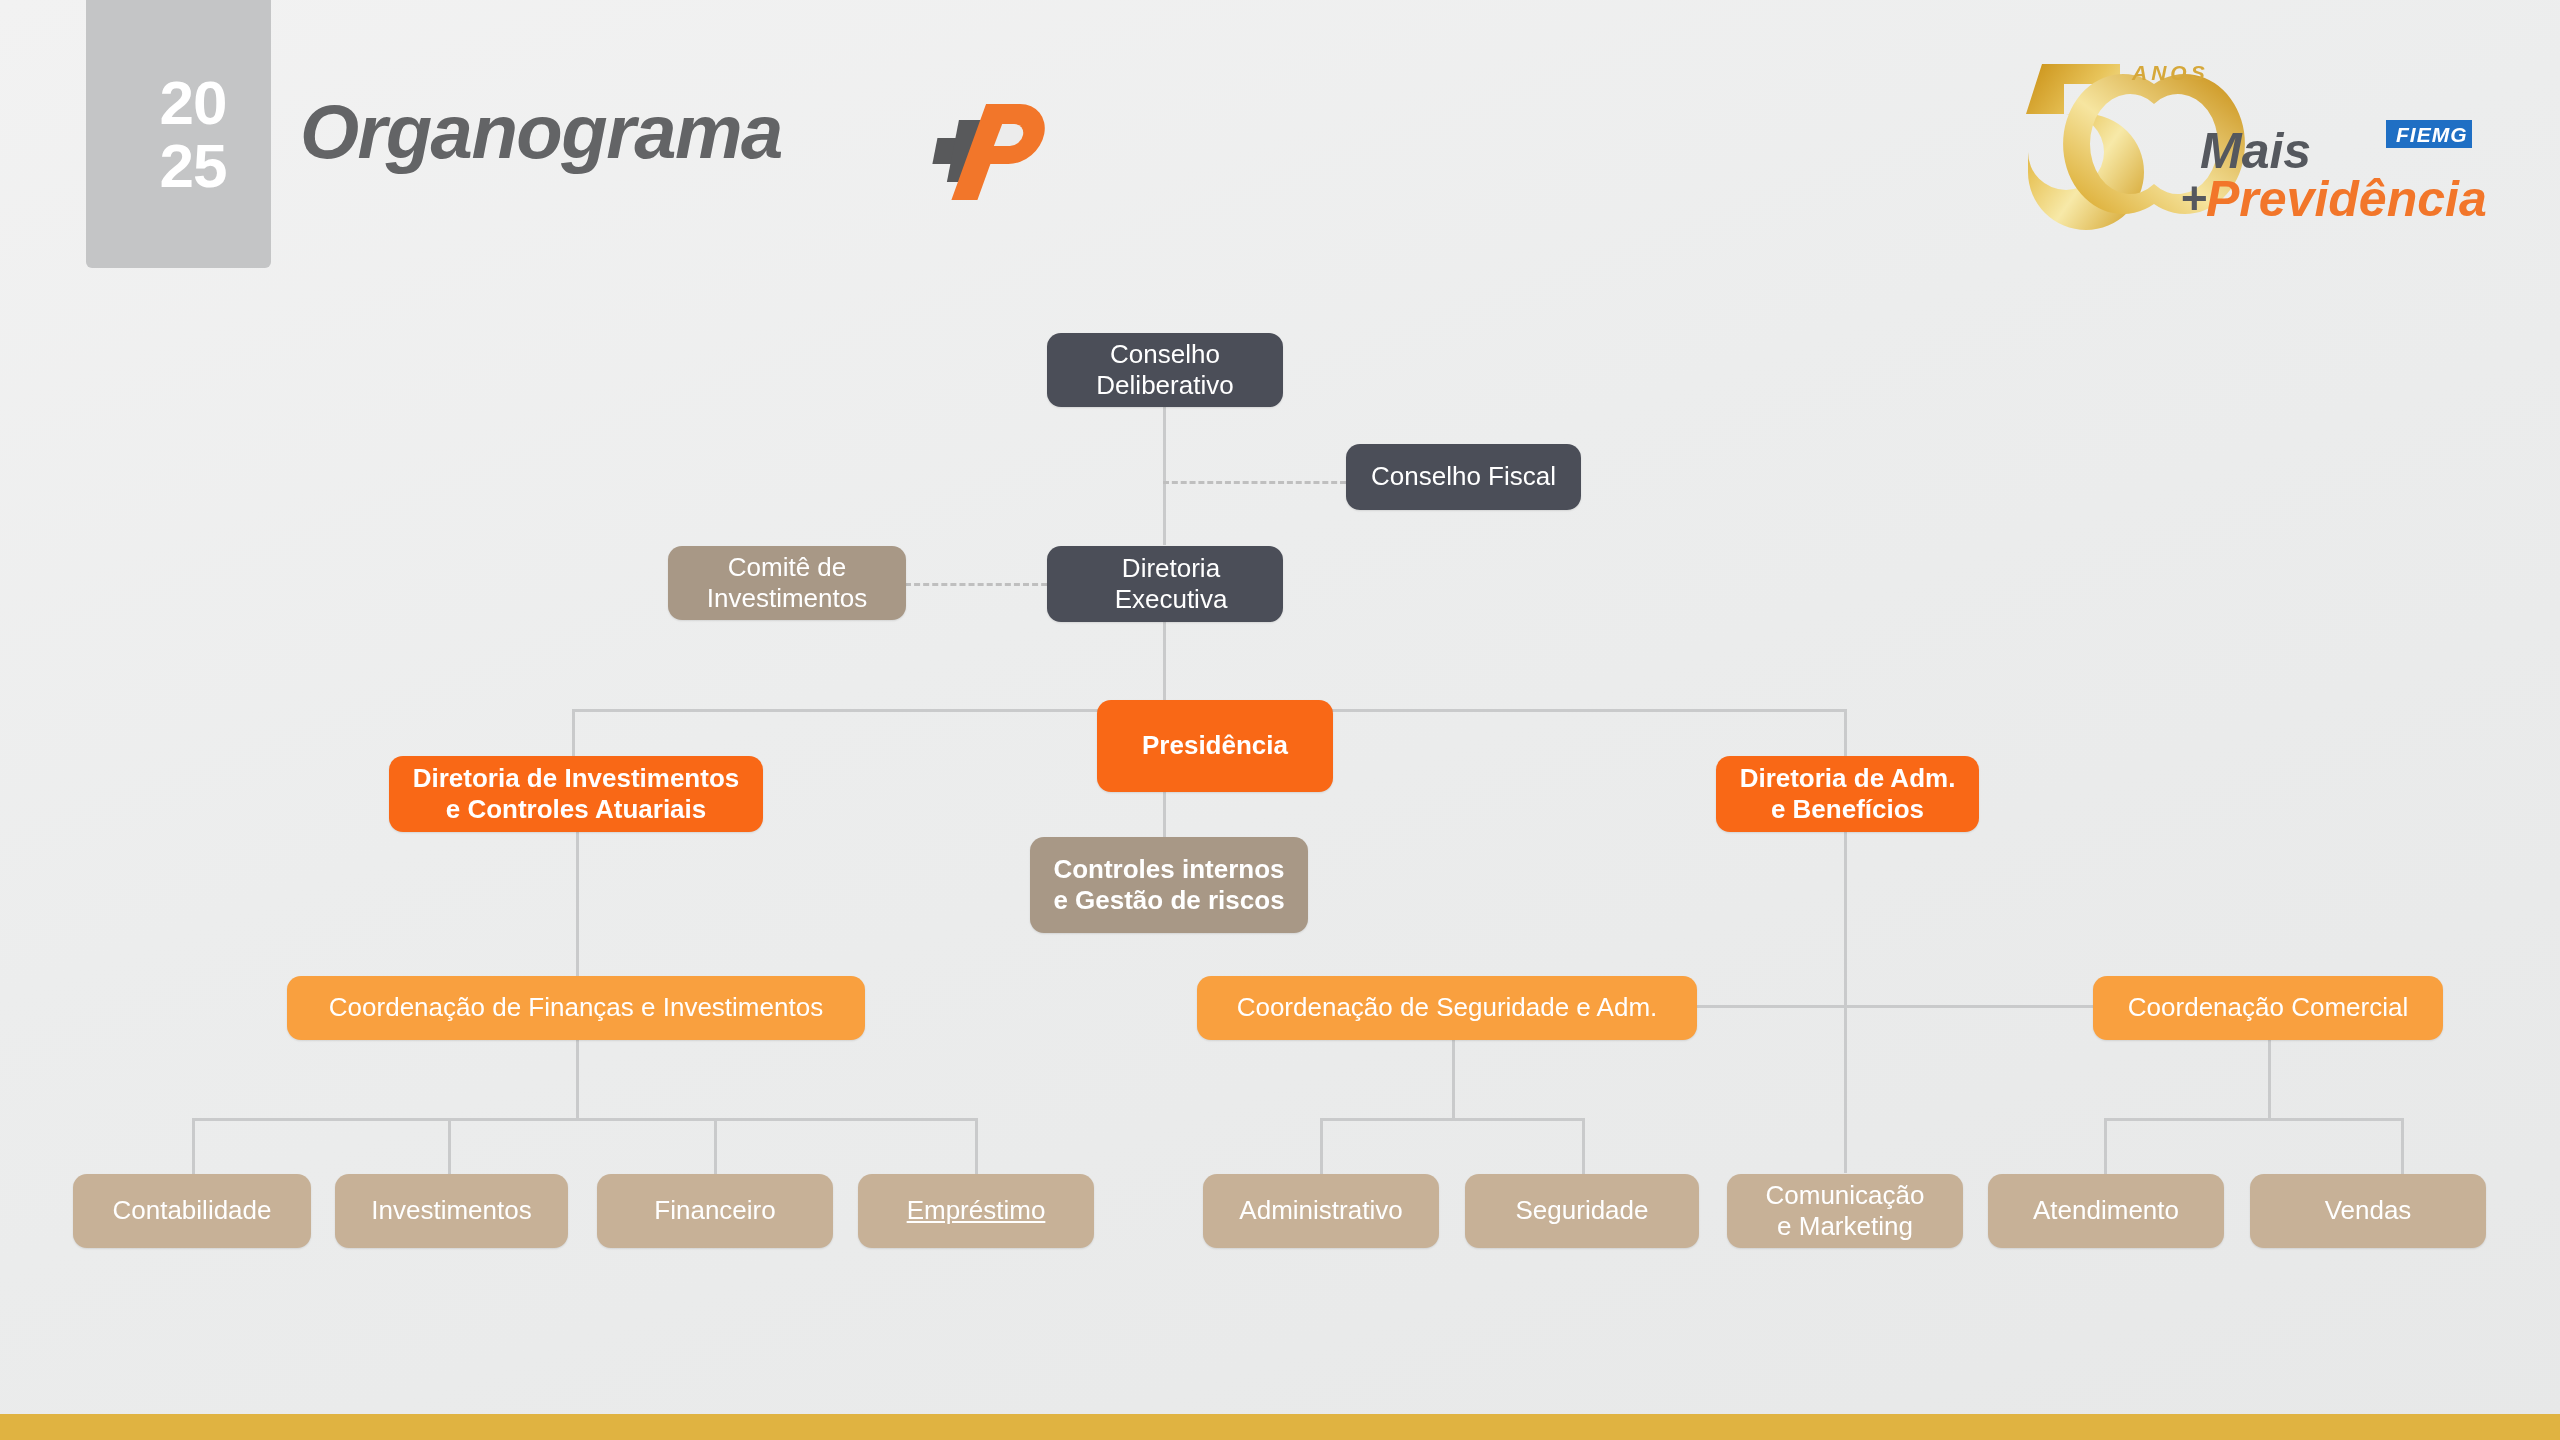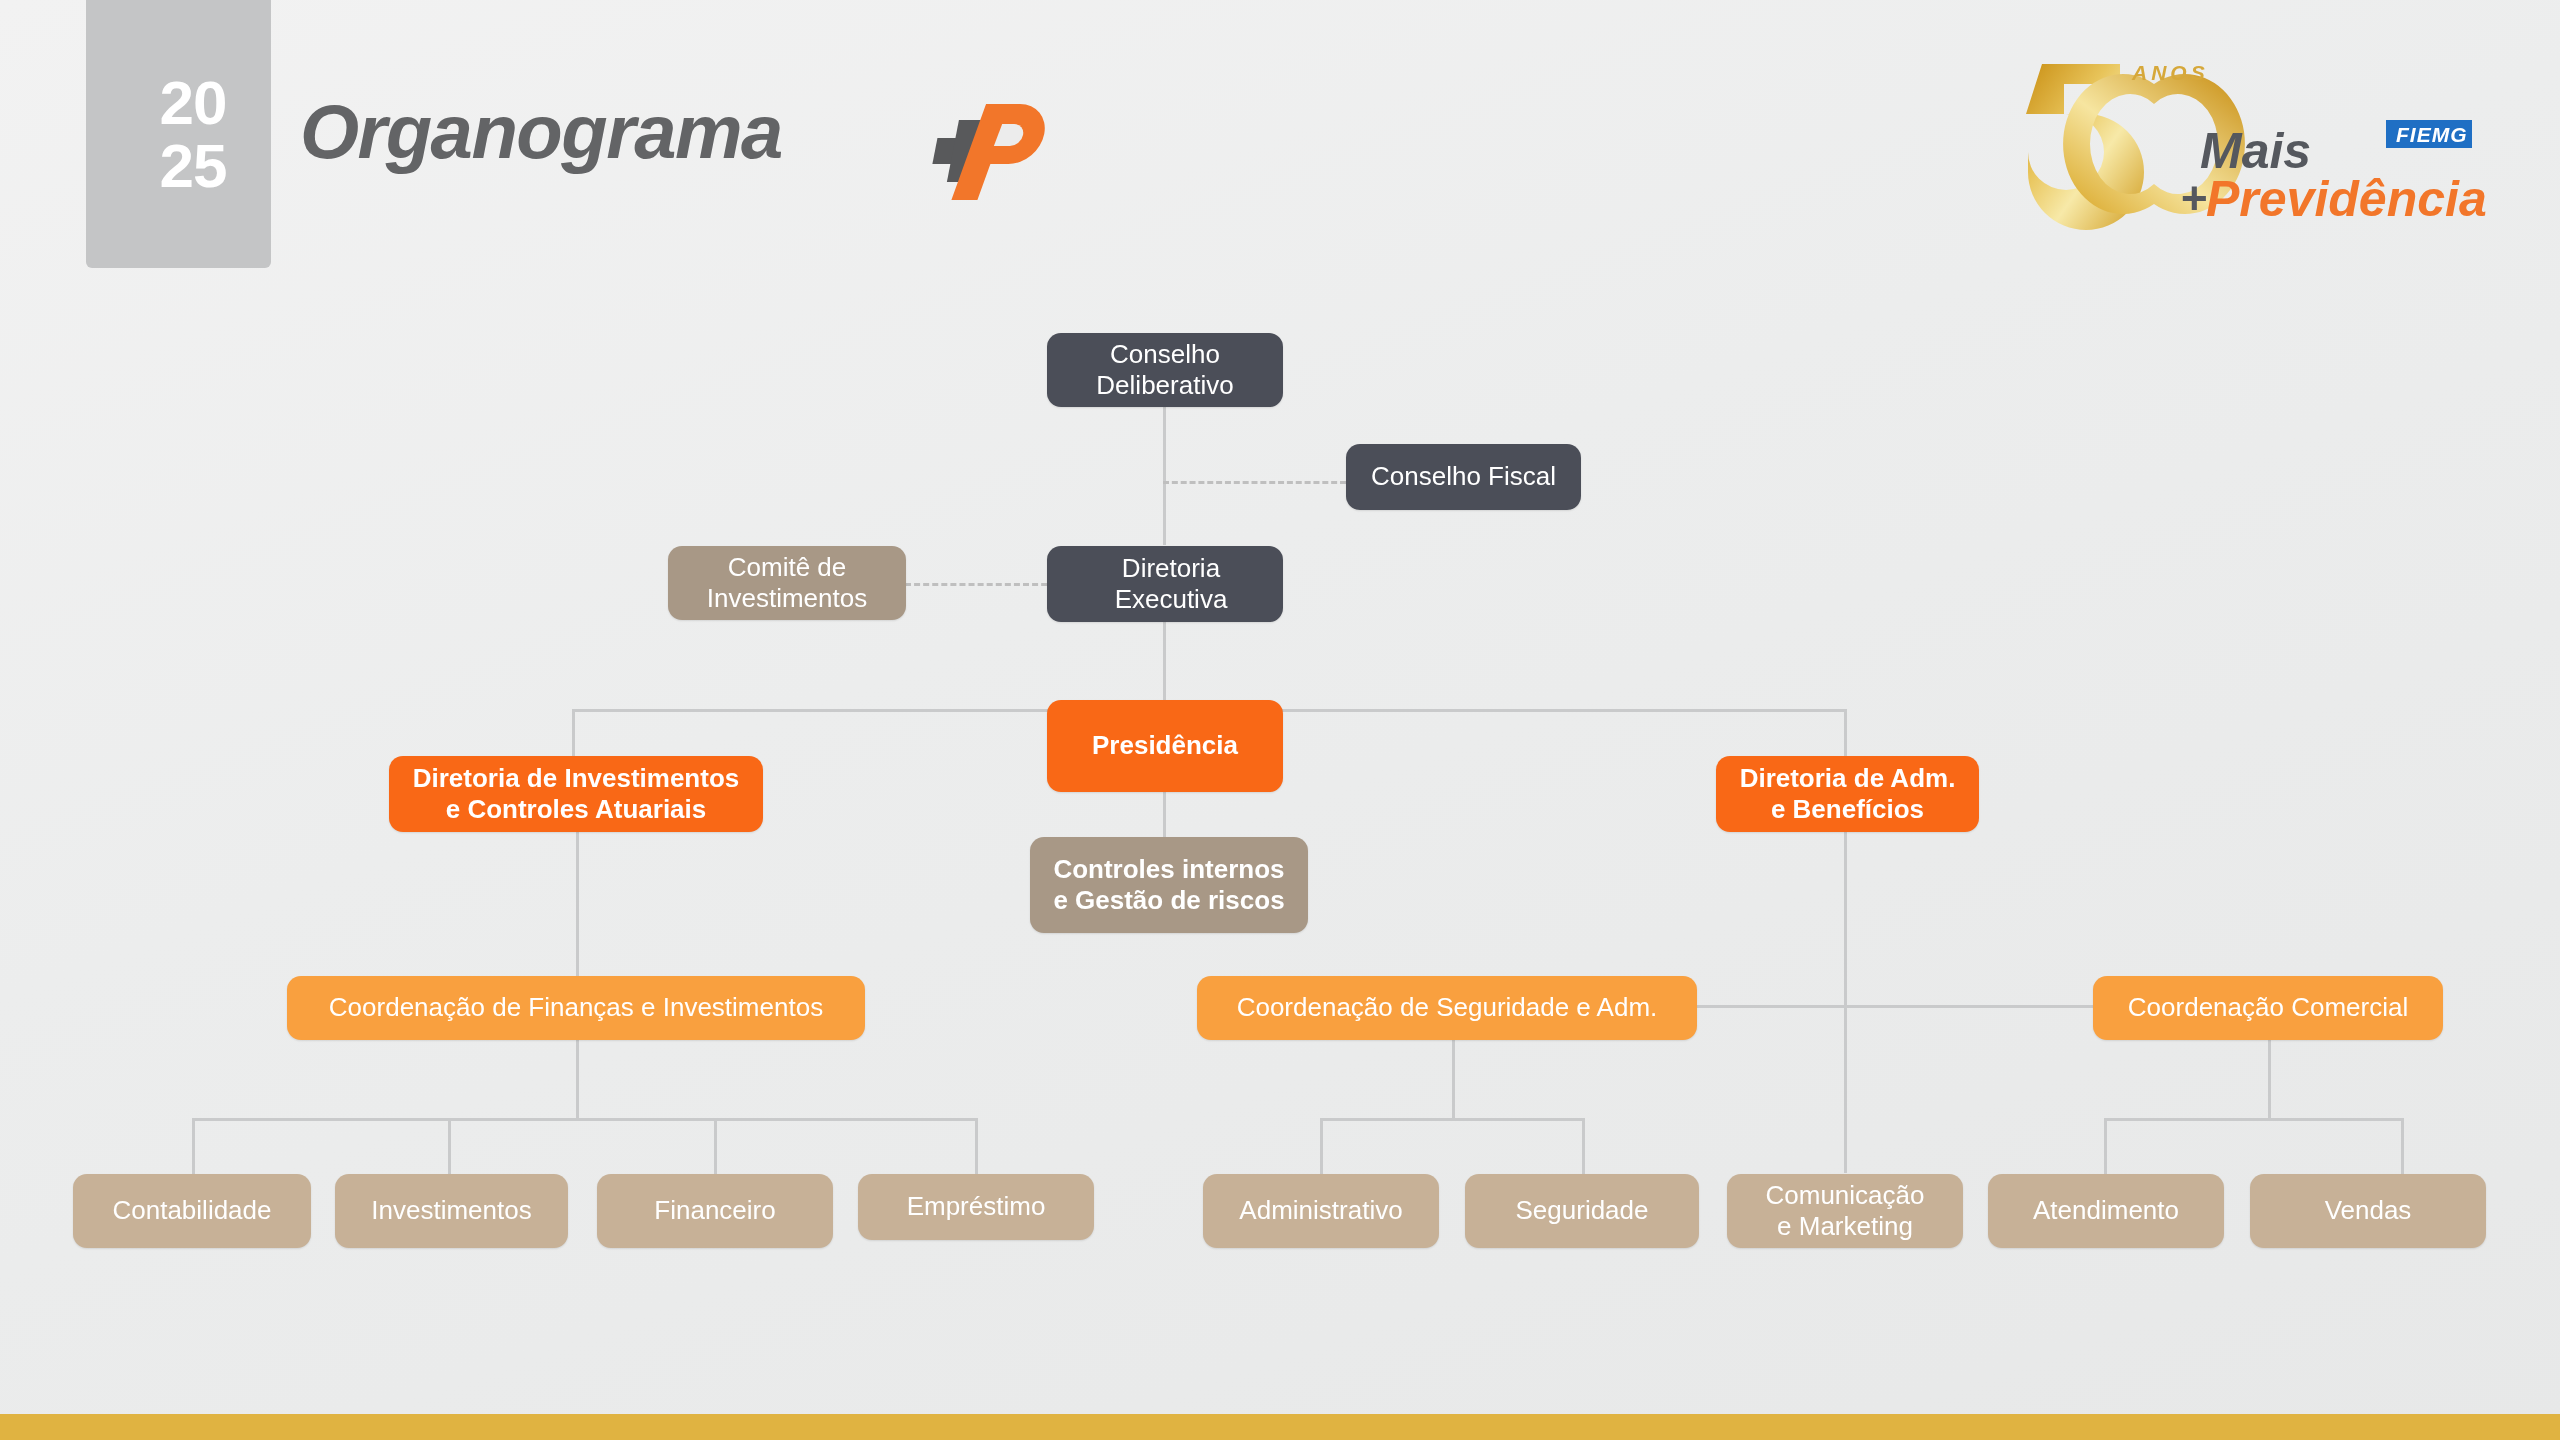--- a/index.html
+++ b/index.html
@@ -238,21 +238,21 @@
       </div>
     </div>
 
     <div class="node lvl-dark" style="left:1047px; top:546px; width:236px; height:76px;padding-left:22px;">
       <div>
         <span>Diretoria</span>
         <span>Executiva</span>
       </div>
     </div>
 
-    <div class="node lvl-orange" style="left:1047px; top:700px; width:236px; height:92px;">
+    <div class="node lvl-orange" style="left:1097px; top:700px; width:236px; height:92px;">
       <div>
         <span>Presidência</span>
       </div>
     </div>
 
     <div class="node lvl-orange" style="left:389px; top:756px; width:374px; height:76px;">
       <div>
         <span>Diretoria de Investimentos</span>
         <span>e Controles Atuariais</span>
       </div>
@@ -301,21 +301,21 @@
           <span>Investimentos</span>
         </div>
     </div>
 
     <div class="node lvl-taupe" style="left:597px; top:1174px; width:236px; height:74px;">
       <div>
           <span>Financeiro</span>
         </div>
     </div>
 
-    <div class="node lvl-taupe" style="left:858px; top:1174px; width:236px; height:66px;">
+    <div class="node lvl-taupe" style="left:858px; top:1174px; width:236px; height:74px;text-decoration:underline;">
       <div>
           <span>Empréstimo</span>
         </div>
     </div>
 
     <div class="node lvl-taupe" style="left:1203px; top:1174px; width:236px; height:74px;">
       <div>
           <span>Administrativo</span>
         </div>
     </div>

